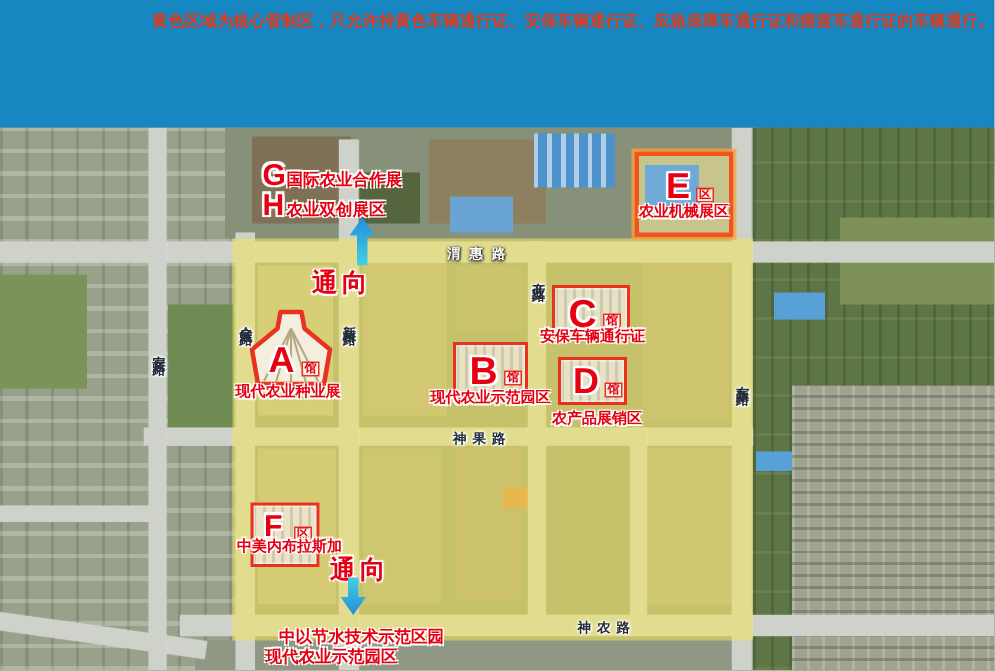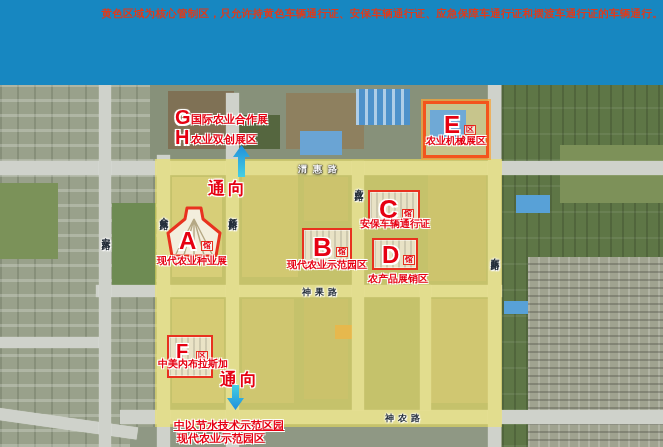--- a/index.html
+++ b/index.html
@@ -162,21 +162,21 @@
     <svg class="arrow" style="left:227px;top:300px;" width="17" height="25" viewBox="0 0 17 25">
       <defs>
           <linearGradient id="gdn" x1="0" y1="0" x2="0" y2="1">
         <stop offset="0" stop-color="#45cfe2"></stop>
             <stop offset="1" stop-color="#1f8fdc"></stop>
       </linearGradient>
         </defs>
       <path d="M5 0 L12 0 L12 13 L17 13 L8.5 25 L0 13 L5 13 Z" fill="url(#gdn)"></path>
     </svg>
 
-    <div class="notes" style="left:174px;top:334px;text-decoration:underline;">中以节水技术示范区园</div>
+    <div class="notes" style="left:186px;top:334px;">中以节水技术示范区园</div>
     <div class="notes" style="left:177px;top:347px;">现代农业示范园区</div>
 
     <div class="road-label white" style="left:298px;top:78px;">渭惠路</div>
     <div class="road-label" style="left:302px;top:201px;">神果路</div>
     <div class="road-label" style="left:370px;top:327px;margin-left:15px;">神农路</div>
     <div class="road-label v" style="left:99px;top:145px;">安居路</div>
     <div class="road-label v" style="left:157px;top:125px;">会展路</div>
     <div class="road-label v" style="left:226px;top:125px;">新桥路</div>
     <div class="road-label v" style="left:352px;top:96px;">产业路</div>
     <div class="road-label v" style="left:488px;top:165px;">东新路</div>

